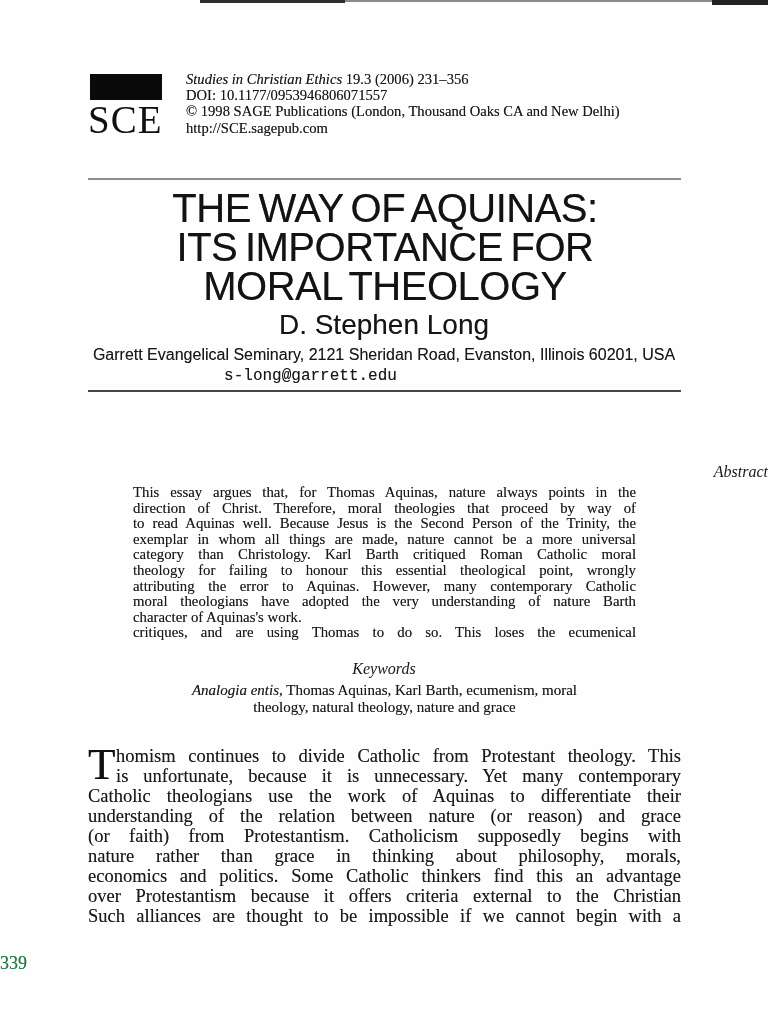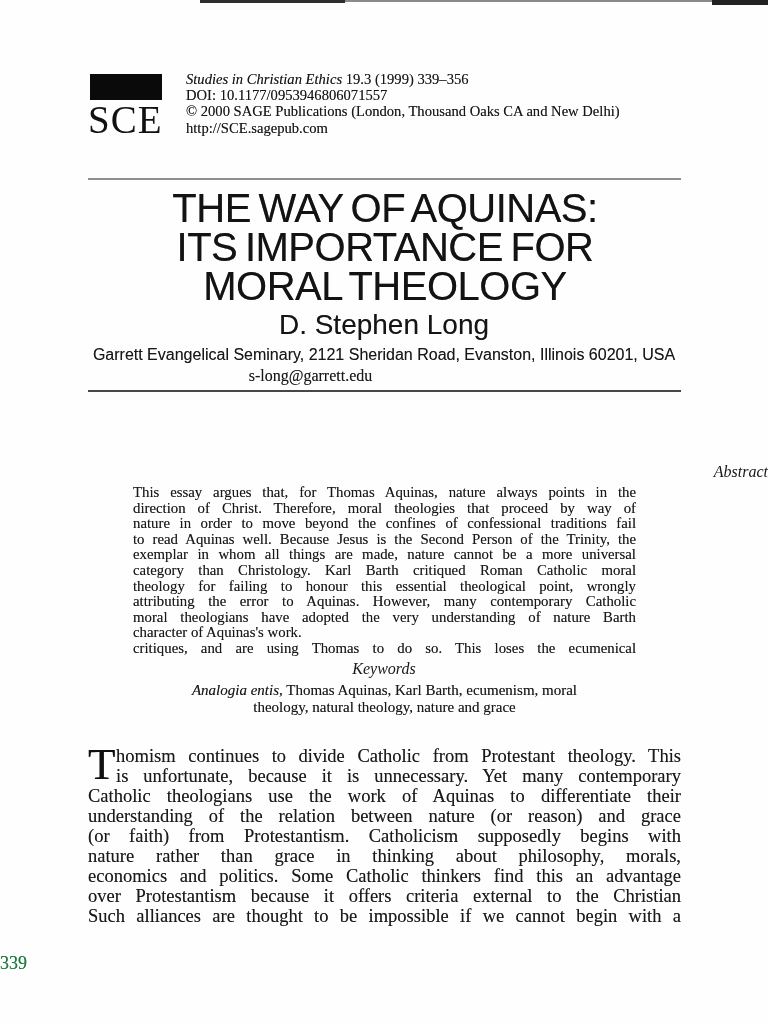--- a/index.html
+++ b/index.html
@@ -56,21 +56,21 @@
     text-shadow: 0 0 0.5px rgba(10,10,10,0.45);
   }
   .affiliation {
     position: absolute; left: 0; top: 346px; width: 768px;
     font-family: "Liberation Sans", sans-serif;
     font-size: 16px; color: #181818; text-align: center;
     text-shadow: 0 0 0.4px rgba(10,10,10,0.45);
   }
   .email {
     position: absolute; left: 0; top: 367px; width: 621px;
-    font-family: Liberation Serif, serif;
+    font-family: Liberation Mono, monospace;
     font-size: 16px; color: #181818; text-align: center;
     text-shadow: 0 0 0.4px rgba(10,10,10,0.45);
   }
 
   
   .abs-heading {
     position: absolute; left: 0; top: 463px; width: 768px;
     font-style: italic; font-size: 16px; text-align: right; color: #181818;
   }
   .abs-text {
@@ -128,23 +128,23 @@
   <div class="artifact artifact-band"></div>
   <div class="artifact artifact-dark-l"></div>
   <div class="artifact artifact-dark-r"></div>
 
   <div class="logo-wrap">
     <div class="logo-bar"></div>
     <div class="logo-text">SCE</div>
   </div>
 
   <div class="head-info">
-    <div><span class="italic">Studies in Christian Ethics</span><span> 19.3 (1999) 339–356</span></div>
+    <div><span class="italic">Studies in Christian Ethics</span><span> 19.3 (2006) 231–356</span></div>
     <div>DOI: 10.1177/0953946806071557</div>
-    <div>© 2000 SAGE Publications (London, Thousand Oaks CA and New Delhi)</div>
+    <div>© 1998 SAGE Publications (London, Thousand Oaks CA and New Delhi)</div>
     <div>http://SCE.sagepub.com</div>
   </div>
 
   <div class="rule rule-top"></div>
 
   <h1 class="title">
       <div class="jline">THE WAY OF AQUINAS:</div>
       <div class="jline">ITS IMPORTANCE FOR</div>
       <div class="jline last">MORAL THEOLOGY</div>
     </h1>
@@ -152,21 +152,20 @@
   <div class="author">D. Stephen Long</div>
   <div class="affiliation">Garrett Evangelical Seminary, 2121 Sheridan Road, Evanston, Illinois 60201, USA</div>
   <div class="email">s-long@garrett.edu</div>
 
   <div class="rule rule-bottom"></div>
 
   <div class="abs-heading">Abstract</div>
   <div class="abs-text justified">
       <div class="jline">This essay argues that, for Thomas Aquinas, nature always points in the</div>
       <div class="jline">direction of Christ. Therefore, moral theologies that proceed by way of</div>
-      <div class="jline">nature in order to move beyond the confines of confessional traditions fail</div>
       <div class="jline">to read Aquinas well. Because Jesus is the Second Person of the Trinity, the</div>
       <div class="jline">exemplar in whom all things are made, nature cannot be a more universal</div>
       <div class="jline">category than Christology. Karl Barth critiqued Roman Catholic moral</div>
       <div class="jline">theology for failing to honour this essential theological point, wrongly</div>
       <div class="jline">attributing the error to Aquinas. However, many contemporary Catholic</div>
       <div class="jline">moral theologians have adopted the very understanding of nature Barth</div>
       <div class="jline last">character of Aquinas's work.</div>
       <div class="jline">critiques, and are using Thomas to do so. This loses the ecumenical</div>
     </div>
 

